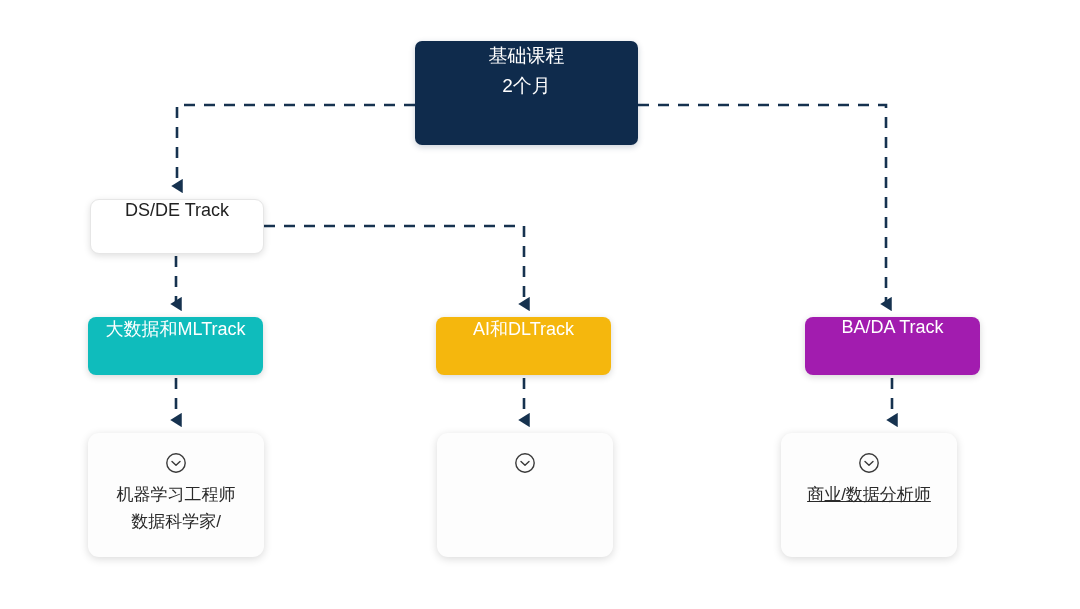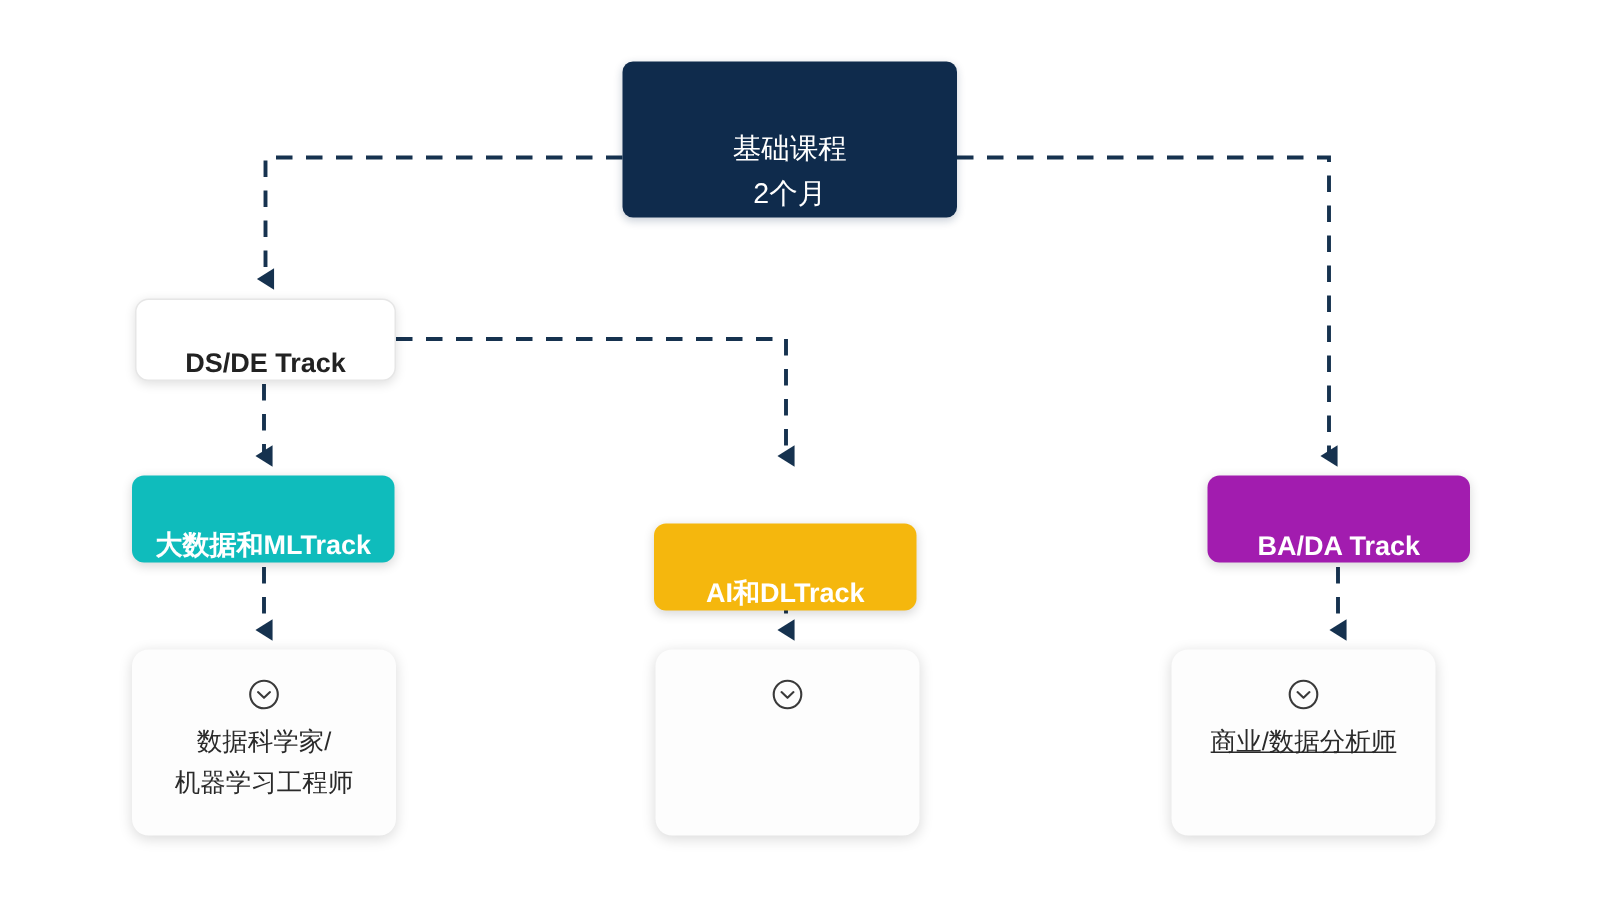--- a/index.html
+++ b/index.html
@@ -12,21 +12,21 @@
   #canvas{position:relative;width:1080px;height:609px;background:#ffffff;}
 
   svg#connectors{position:absolute;left:0;top:0;width:1080px;height:609px;pointer-events:none;}
 
   .node{
     position:absolute;
     box-sizing:border-box;
     display:flex;
     flex-direction:column;
     align-items:center;
-    justify-content:flex-end;
+    justify-content:flex-start;
     text-align:center;
     border-radius:8px;
   }
 
   
   .node-root{
     left:415px;top:41px;width:223px;height:104px;
     background:#0f2b4c;
     color:#ffffff;
     font-size:19px;
@@ -35,37 +35,37 @@
     box-shadow:0 2px 6px rgba(15,43,76,0.22);
   }
   .node-root .line{display:block;}
 
   
   .node-plain{
     left:90px;top:199px;width:174px;height:55px;
     background:#ffffff;
     color:#222222;
     font-size:18px;
-    font-weight:bold;
+    font-weight:normal;
     border:1px solid #e6e6e6;
     border-radius:9px;
     box-shadow:0 2px 7px rgba(0,0,0,0.13);
   }
 
   
   .node-track{
     top:317px;width:175px;height:58px;
     color:#ffffff;
     font-size:18px;
-    font-weight:bold;
+    font-weight:normal;
     border-radius:8px;
     box-shadow:0 2px 7px rgba(0,0,0,0.16);
   }
   .track-ml{left:88px;background:#0fbcbc;}
-  .track-ai{left:436px;background:#f5b70d;margin-top:32px;}
+  .track-ai{left:436px;background:#f5b70d;}
   .track-ba{left:805px;background:#a21caf;}
 
   
   .node-outcome{
     top:433px;width:176px;height:124px;
     background:#fdfdfd;
     color:#2a2a2a;
     font-size:17px;
     line-height:27px;
     border-radius:11px;
@@ -130,22 +130,22 @@
   </div>
 
   <div class="node node-outcome out-ml">
     <span class="check-icon">
       <svg width="24" height="24" viewBox="0 0 24 24" fill="none">
         <circle cx="12" cy="12" r="9.2" stroke="#3a3a3a" stroke-width="1.4"></circle>
         <path d="M 8 10.4 L 12 14.2 L 16 10.4" stroke="#3a3a3a" stroke-width="1.4" stroke-linecap="round" stroke-linejoin="round" fill="none"></path>
       </svg>
     </span>
     <span class="outcome-text">
+      <span class="line">机器学习工程师</span>
       <span class="line">数据科学家/</span>
-      <span class="line">机器学习工程师</span>
     </span>
   </div>
 
   <div class="node node-outcome out-ai">
     <span class="check-icon">
       <svg width="24" height="24" viewBox="0 0 24 24" fill="none">
         <circle cx="12" cy="12" r="9.2" stroke="#3a3a3a" stroke-width="1.4"></circle>
         <path d="M 8 10.4 L 12 14.2 L 16 10.4" stroke="#3a3a3a" stroke-width="1.4" stroke-linecap="round" stroke-linejoin="round" fill="none"></path>
       </svg>
     </span>

